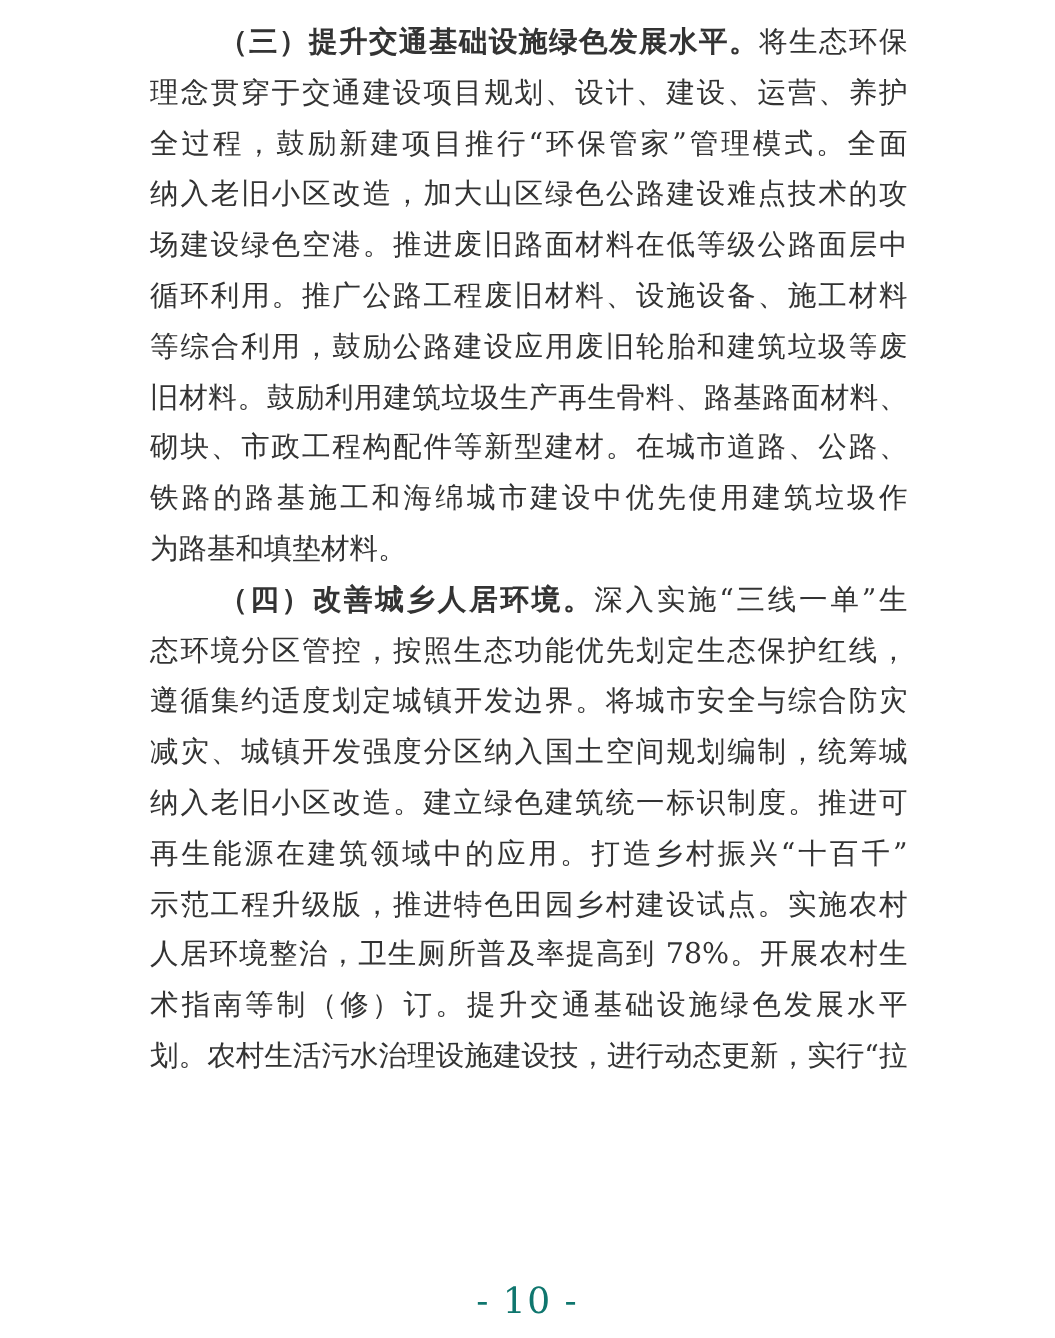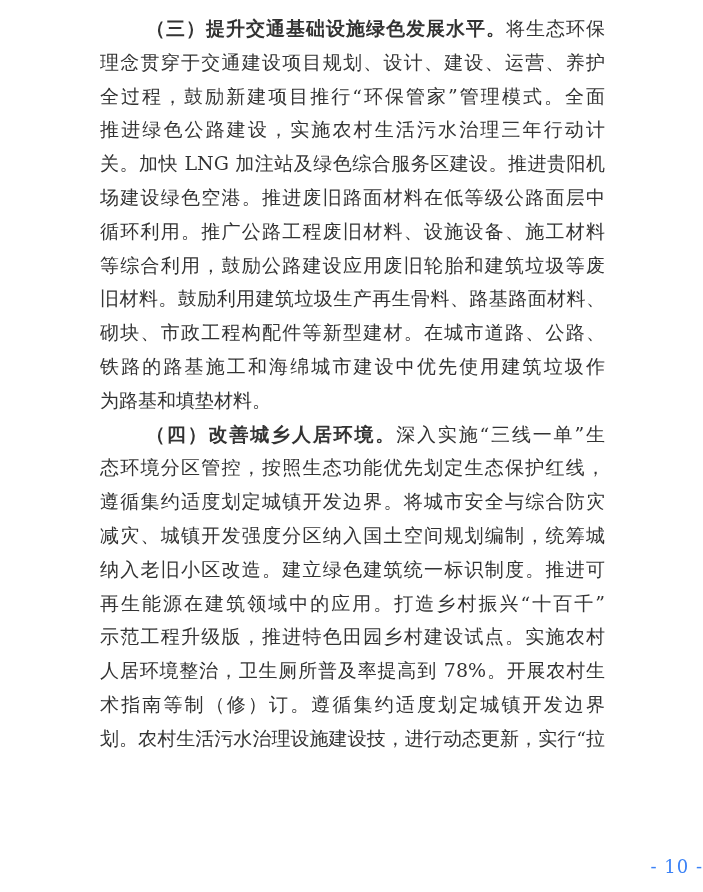--- a/index.html
+++ b/index.html
@@ -43,49 +43,48 @@
     text-align-last: left;
   }
   .bold-lead {
     font-weight: 700;
   }
   .page-number {
     position: absolute;
     left: 0;
     right: 0;
     top: 856px;
-    text-align: right;
-    font-size: 18px;
+    text-align: center;
+    font-size: 24px;
     line-height: 22px;
-    color: #3b82f6;
+    color: #0f766e;
     letter-spacing: 1px;
   }
 </style>
 </head>
 <body>
 
 <div class="page">
   <div class="text-block" id="text-block">
       <div class="line indent"><span class="bold-lead">（三）提升交通基础设施绿色发展水平。</span><span>将生态环保</span></div>
       <div class="line"><span>理念贯穿于交通建设项目规划、设计、建设、运营、养护</span></div>
       <div class="line"><span>全过程，鼓励新建项目推行“环保管家”管理模式。全面</span></div>
-      <div class="line"><span>推进绿色公路建设，实施农村生活污水治理三年行动计</span></div>
-      <div class="line"><span>关。加快 LNG 加注站及绿色综合服务区建设。推进贵阳机</span></div>
+      <div class="line"><span>纳入老旧小区改造，加大山区绿色公路建设难点技术的攻</span></div>
       <div class="line"><span>场建设绿色空港。推进废旧路面材料在低等级公路面层中</span></div>
       <div class="line"><span>循环利用。推广公路工程废旧材料、设施设备、施工材料</span></div>
       <div class="line"><span>等综合利用，鼓励公路建设应用废旧轮胎和建筑垃圾等废</span></div>
       <div class="line"><span>旧材料。鼓励利用建筑垃圾生产再生骨料、路基路面材料、</span></div>
       <div class="line"><span>砌块、市政工程构配件等新型建材。在城市道路、公路、</span></div>
       <div class="line"><span>铁路的路基施工和海绵城市建设中优先使用建筑垃圾作</span></div>
       <div class="line short"><span>为路基和填垫材料。</span></div>
       <div class="line indent"><span class="bold-lead">（四）改善城乡人居环境。</span><span>深入实施“三线一单”生</span></div>
       <div class="line"><span>态环境分区管控，按照生态功能优先划定生态保护红线，</span></div>
       <div class="line"><span>遵循集约适度划定城镇开发边界。将城市安全与综合防灾</span></div>
       <div class="line"><span>减灾、城镇开发强度分区纳入国土空间规划编制，统筹城</span></div>
       <div class="line"><span>纳入老旧小区改造。建立绿色建筑统一标识制度。推进可</span></div>
       <div class="line"><span>再生能源在建筑领域中的应用。打造乡村振兴“十百千”</span></div>
       <div class="line"><span>示范工程升级版，推进特色田园乡村建设试点。实施农村</span></div>
       <div class="line"><span>人居环境整治，卫生厕所普及率提高到 78%。开展农村生</span></div>
-      <div class="line"><span>术指南等制（修）订。遵循集约适度划定城镇开发边界</span></div>
+      <div class="line"><span>术指南等制（修）订。提升交通基础设施绿色发展水平</span></div>
       <div class="line"><span>划。农村生活污水治理设施建设技，进行动态更新，实行“拉</span></div>
     </div>
   <div class="page-number">- 10 -</div>
 </div>
 
 </body></html>

